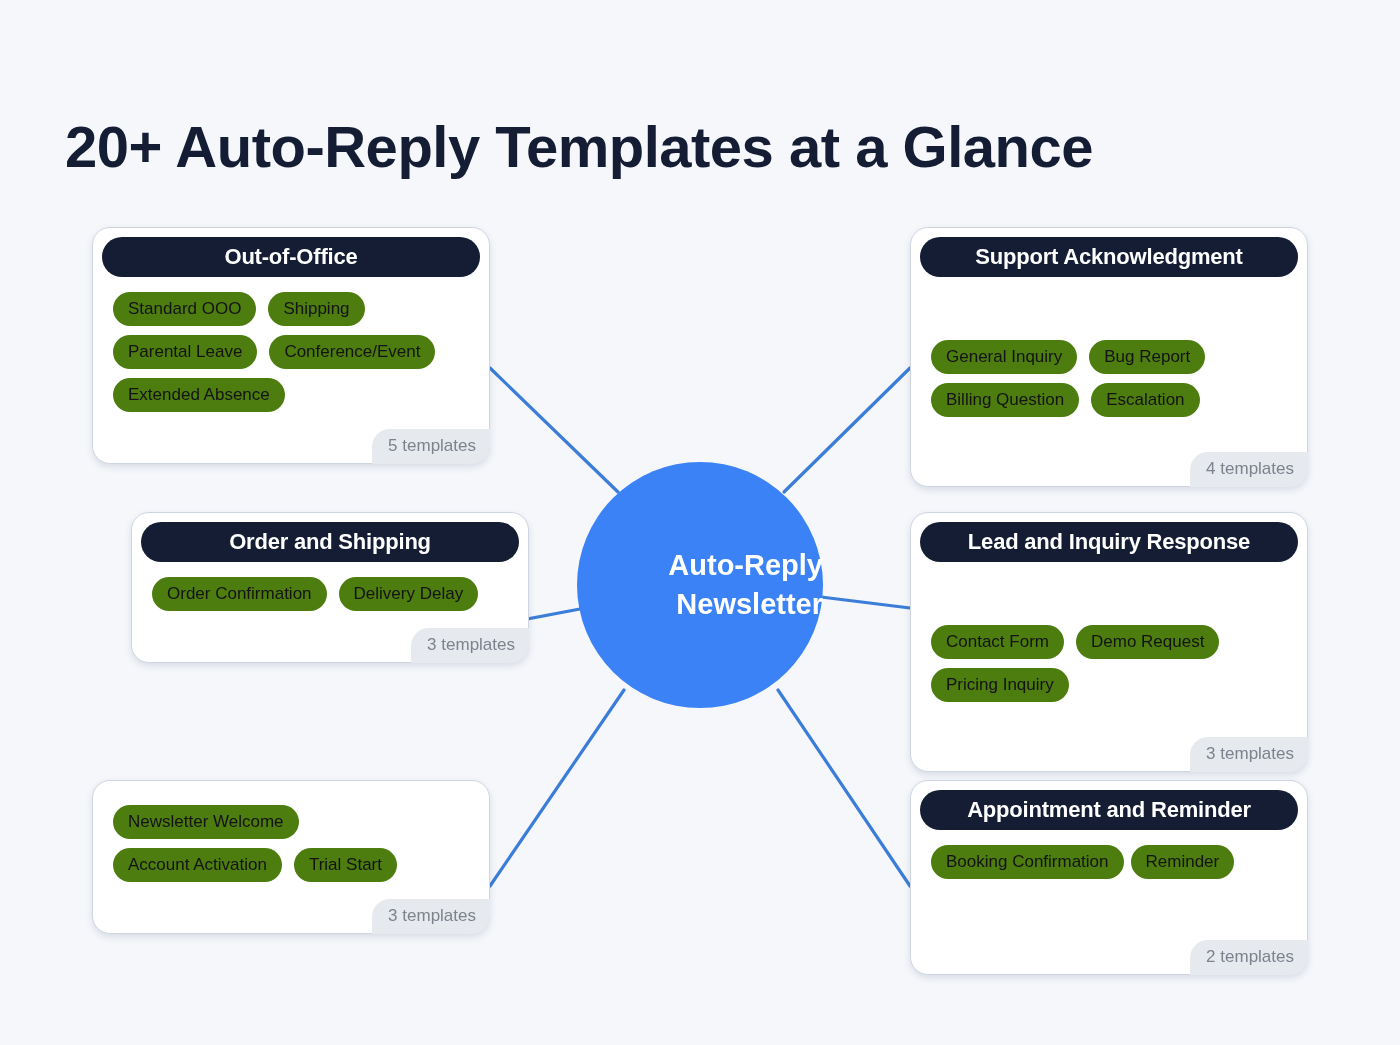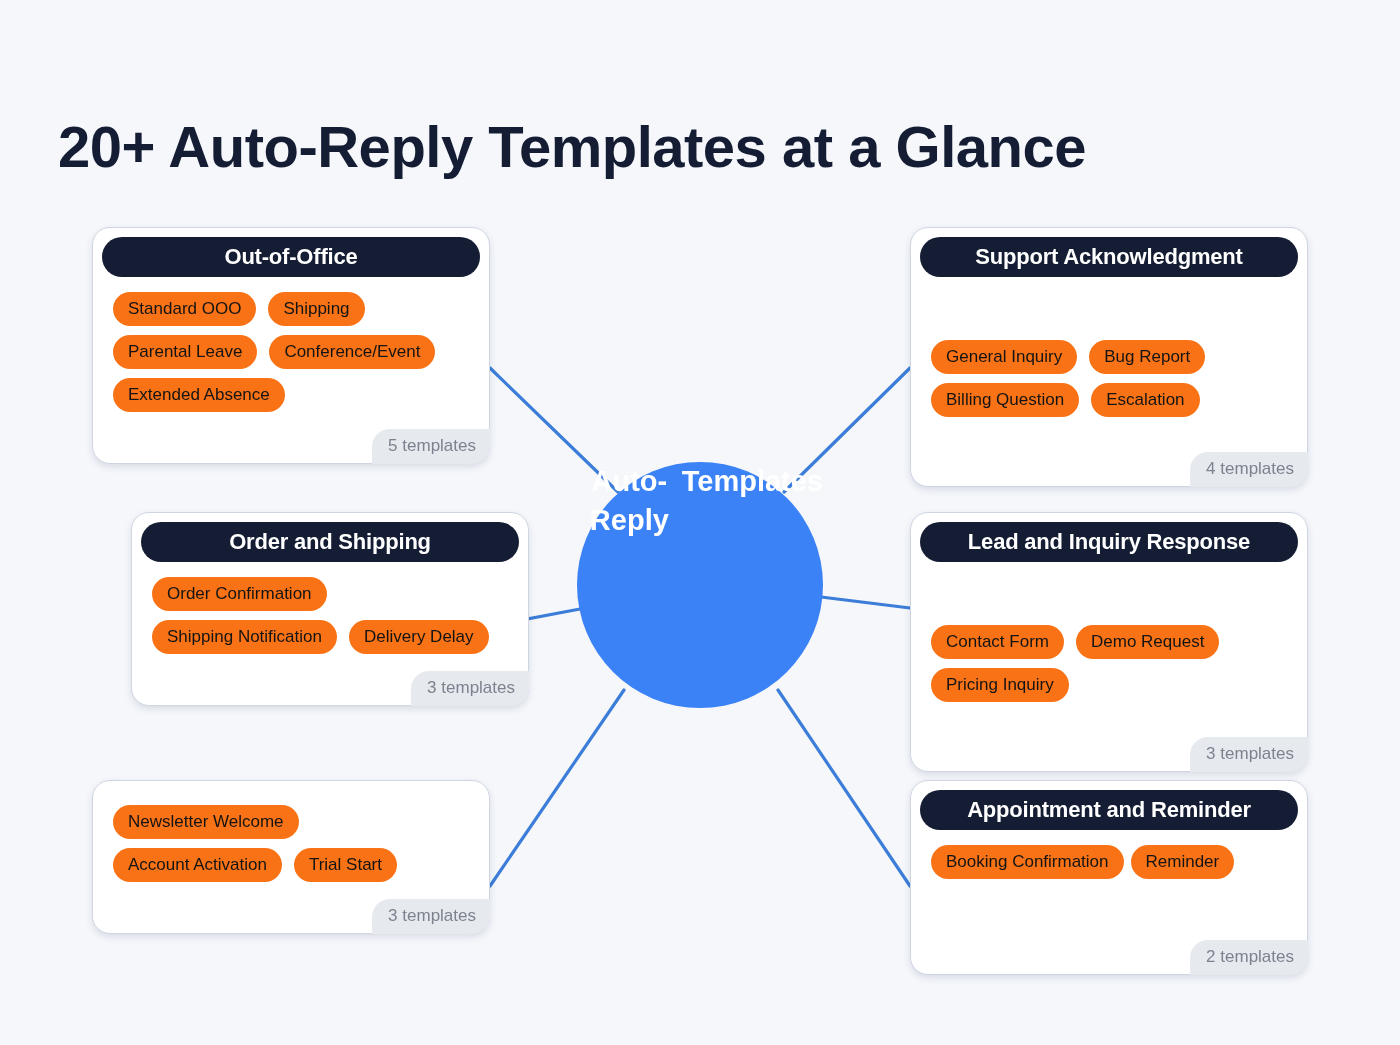--- a/index.html
+++ b/index.html
@@ -17,21 +17,21 @@
 
   #stage {
     position: relative;
     width: 1400px;
     height: 1045px;
   }
 
   
   .page-title {
     position: absolute;
-    left: 0;
+    left: 7px;
     top: 78px;
     width: 1144px;
     text-align: center;
     font-size: 58px;
     font-weight: bold;
     letter-spacing: -0.5px;
     color: #141d33;
     line-height: 1.05;
     white-space: nowrap;
   }
@@ -50,22 +50,22 @@
   .hub {
     position: absolute;
     left: 577px;
     top: 462px;
     width: 246px;
     height: 246px;
     border-radius: 50%;
     background: #3b82f6;
     color: #ffffff;
     display: flex;
-    flex-direction: row;
-    align-items: flex-start;
+    flex-direction: column;
+    align-items: flex-end;
     justify-content: center;
     text-align: center;
     font-size: 29px;
     font-weight: bold;
     line-height: 1.35;
     z-index: 5;
   }
   .hub .hub-line { display: block; }
 
   
@@ -100,21 +100,21 @@
   }
 
   .chips {
     display: flex;
     flex-wrap: wrap;
     gap: 9px 12px;
     padding: 15px 11px 0 11px;
     box-sizing: border-box;
   }
   .chip {
-    background: #f97316;
+    background: #4d7c0f;
     color: #141414;
     border-radius: 18px;
     padding: 6px 15px;
     font-size: 17px;
     line-height: 22px;
     white-space: nowrap;
   }
 
   .badge {
     position: absolute;
@@ -159,21 +159,21 @@
 
     <line x1="910" y1="608" x2="821" y2="597" stroke="#3b7dd8" stroke-width="3.2" stroke-linecap="round"></line>
 
     <line x1="490" y1="886" x2="624" y2="690" stroke="#3b7dd8" stroke-width="3.2" stroke-linecap="round"></line>
 
     <line x1="910" y1="886" x2="778" y2="690" stroke="#3b7dd8" stroke-width="3.2" stroke-linecap="round"></line>
   </svg>
 
   <div class="hub">
     <span class="hub-line">Auto-Reply</span>
-    <span class="hub-line">Templates</span>
+    <span class="hub-line">Newsletter</span>
   </div>
 
   <div class="card" id="card-0">
     <div class="card-inner">
       <div class="card-header">Out-of-Office</div>
       <div class="chips pb-lg">
         <span class="chip">Standard OOO</span>
         <span class="chip">Shipping</span>
         <span class="chip">Parental Leave</span>
         <span class="chip">Conference/Event</span>
@@ -194,21 +194,20 @@
       </div>
       <span class="badge">4 templates</span>
     </div>
   </div>
 
   <div class="card" id="card-2">
     <div class="card-inner">
       <div class="card-header">Order and Shipping</div>
       <div class="chips pb-lg">
         <span class="chip">Order Confirmation</span>
-        <span class="chip">Shipping Notification</span>
         <span class="chip">Delivery Delay</span>
       </div>
       <span class="badge">3 templates</span>
     </div>
   </div>
 
   <div class="card" id="card-3">
     <div class="card-inner">
       <div class="card-header">Lead and Inquiry Response</div>
       <div class="chips pb-xl">

